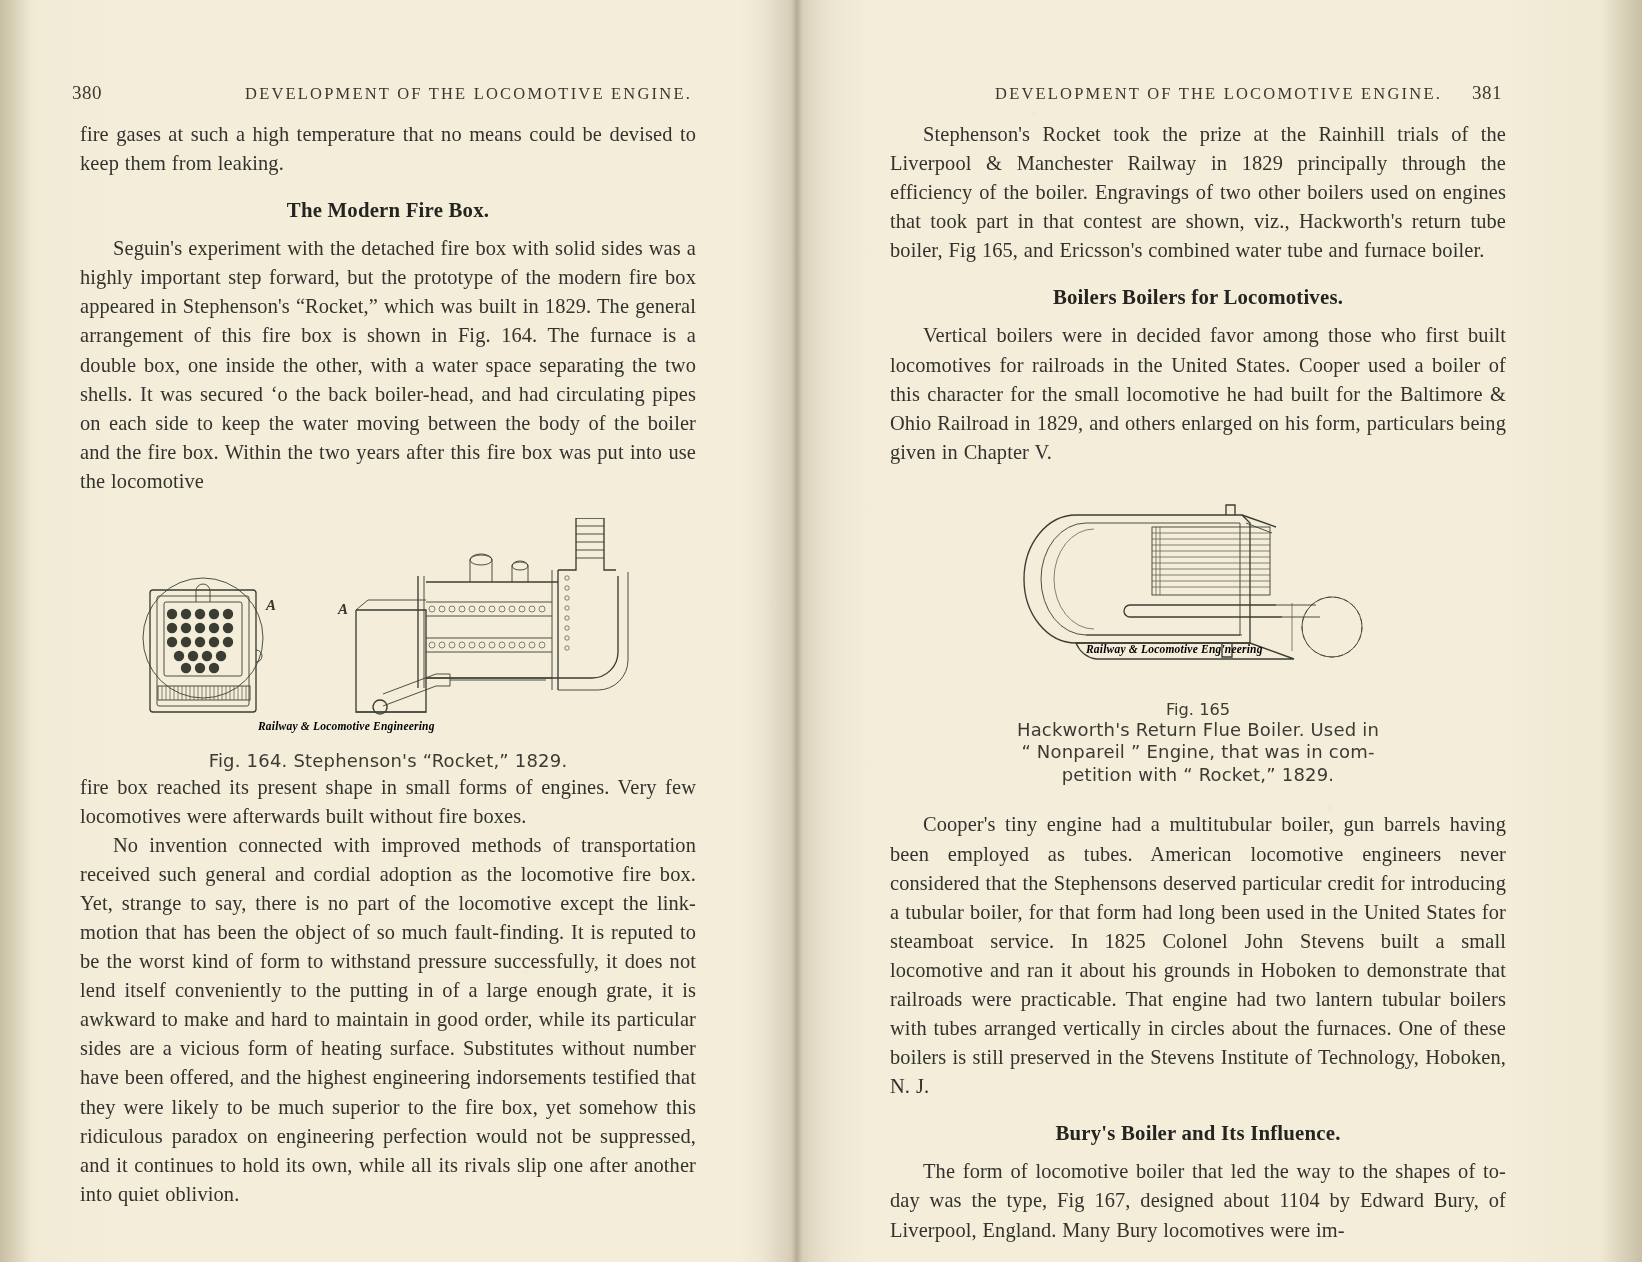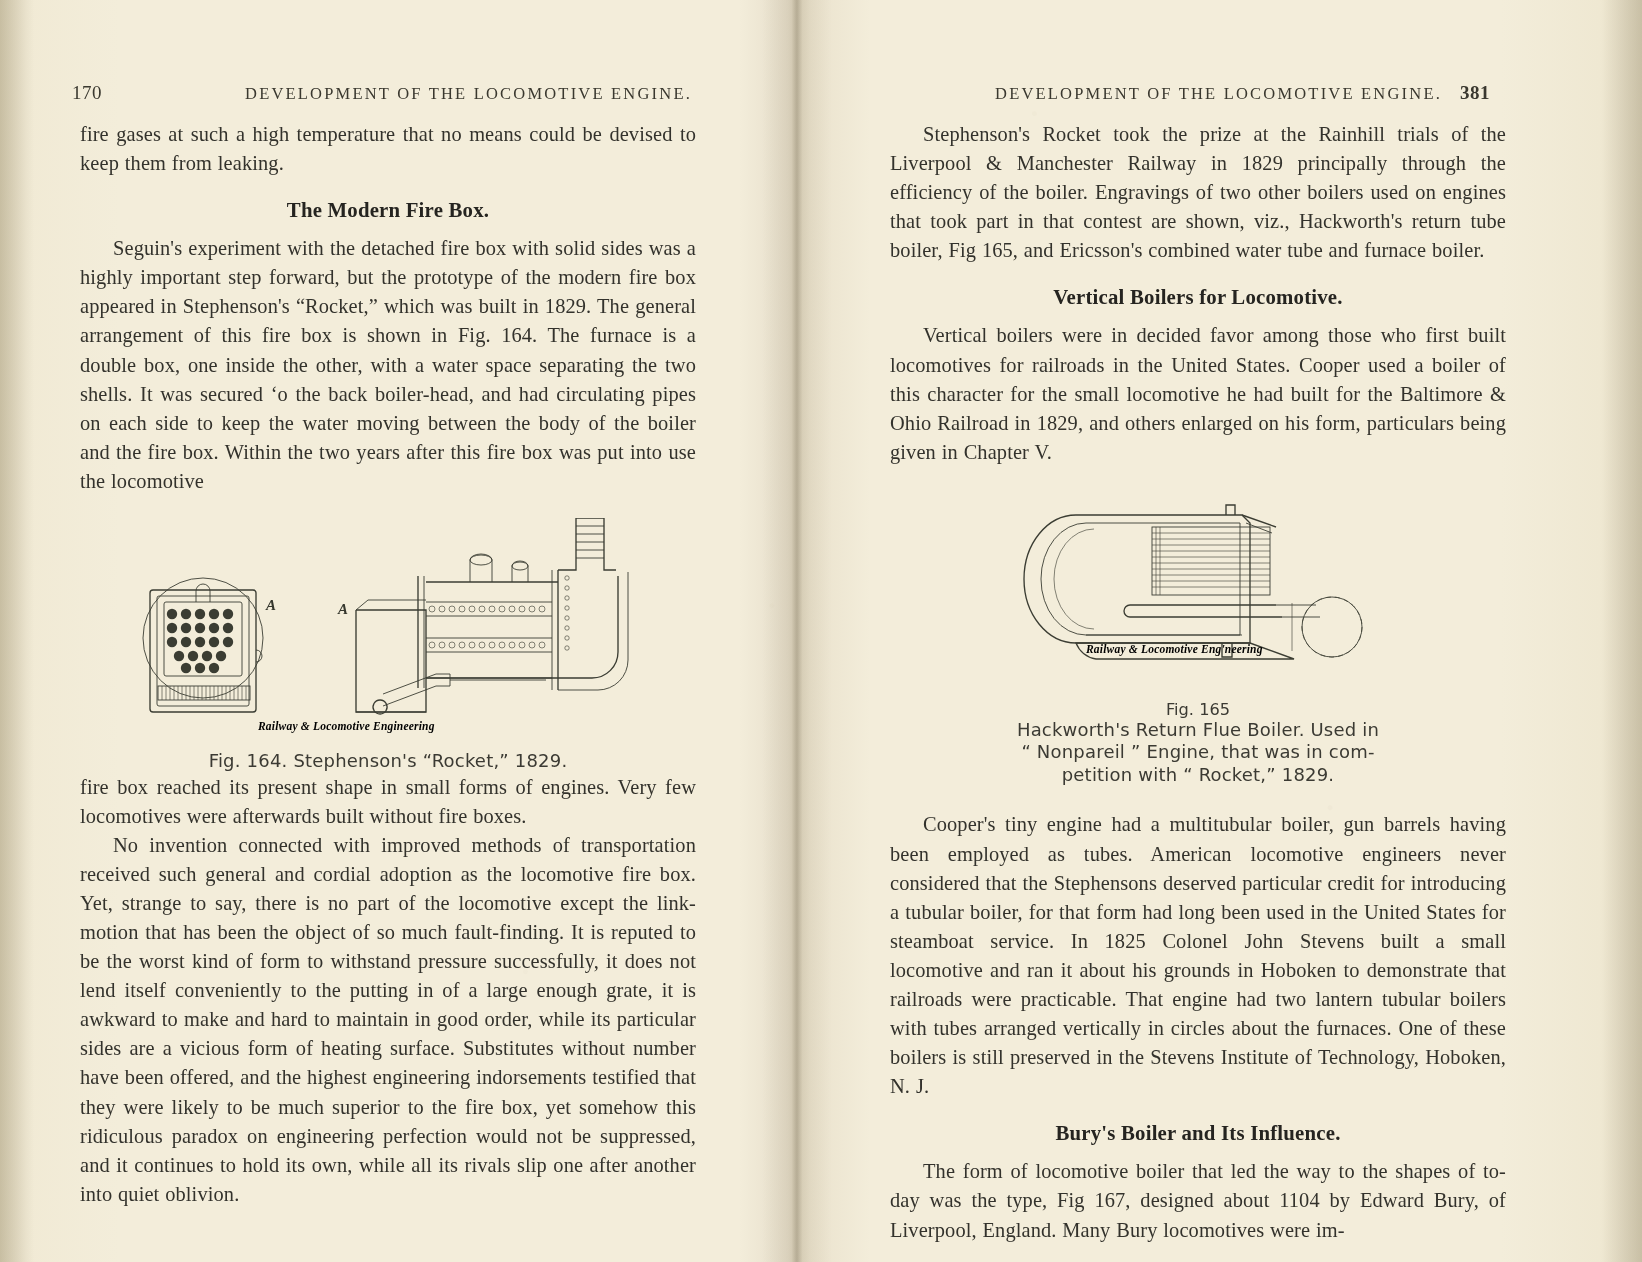--- a/index.html
+++ b/index.html
@@ -96,21 +96,21 @@
     letter-spacing: 2.2px;
   }
   .folio {
     position: absolute;
     top: 82px;
     font-size: 19px;
     color: #3a382f;
     letter-spacing: 0.5px;
   }
   .folio-left  { left: 0px; }
-  .folio-right { right: 12px; font-weight: bold; }
+  .folio-right { right: 0px; }
 
   .body-col {
     position: absolute;
     top: 120px;
     left: 8px;
     width: 616px;
   }
 
   p.tx {
     margin: 0;
@@ -173,21 +173,21 @@
 <body>
 
 <div class="book">
   <div class="speckle"></div>
   <div class="edge-shadow-left"></div>
   <div class="edge-shadow-right"></div>
   <div class="gutter-shadow"></div>
 
   <div class="page page-left">
 
-    <div class="folio folio-left">170</div>
+    <div class="folio folio-left">380</div>
     <div class="running-head">
       <span class="rh-title">Development of the Locomotive Engine.</span>
     </div>
 
     <div class="body-col">
 
       <p class="tx noindent">fire gases at such a high temperature that no means could be devised to keep them from leaking.</p>
 
       <h2 class="section">The Modern Fire Box.</h2>
 
@@ -333,21 +333,21 @@
 
     <div class="folio folio-right">381</div>
     <div class="running-head" style="width:560px;">
       <span class="rh-title">Development of the Locomotive Engine.</span>
     </div>
 
     <div class="body-col">
 
       <p class="tx indent">Stephenson's Rocket took the prize at the Rainhill trials of the Liverpool &amp; Manchester Railway in 1829 principally through the efficiency of the boiler.  Engravings of two other boilers used on engines that took part in that contest are shown, viz., Hackworth's return tube boiler, Fig 165, and Ericsson's combined water tube and furnace boiler.</p>
 
-      <h2 class="section">Vertical Boilers for Locomotive.</h2>
+      <h2 class="section">Boilers Boilers for Locomotives.</h2>
 
       <p class="tx indent">Vertical boilers were in decided favor among those who first built locomotives for railroads in the United States.  Cooper used a boiler of this character for the small locomotive he had built for the Baltimore &amp; Ohio Railroad in 1829, and others enlarged on his form, particulars being given in Chapter V.</p>
 
       <figure class="figure" style="margin-top:26px;">
         <svg width="616" height="186" viewBox="0 0 616 186">
 
           <path class="ln" d="M186 22 H352 L360 30 V150 H186 A52 64 0 0 1 186 22 Z"></path>
           <path class="ln-thin" d="M196 30 H350 V142 H196 A45 56 0 0 1 196 30 Z"></path>
 
           <path class="ln-hair" d="M204 36 A40 50 0 0 0 204 136"></path>

